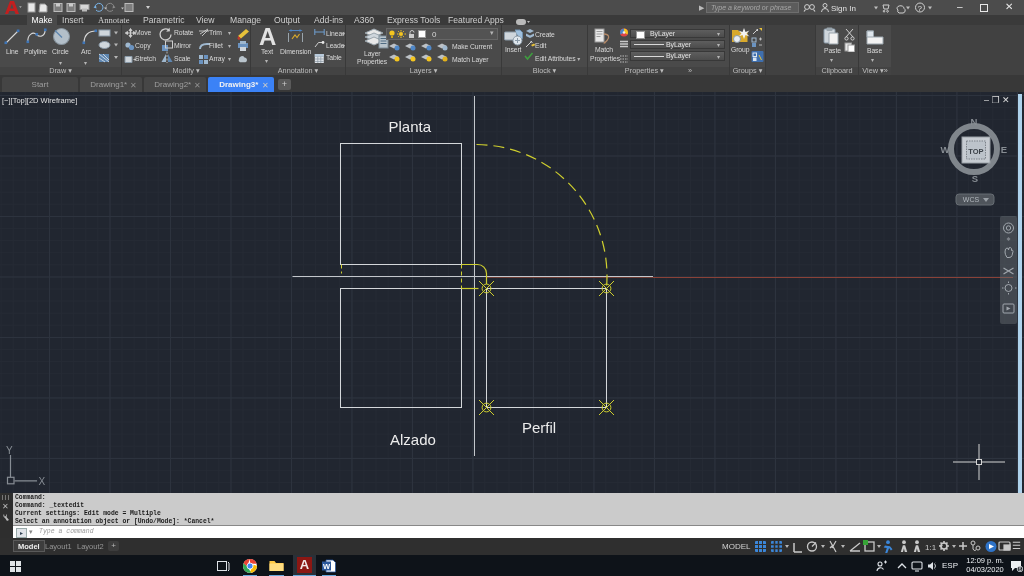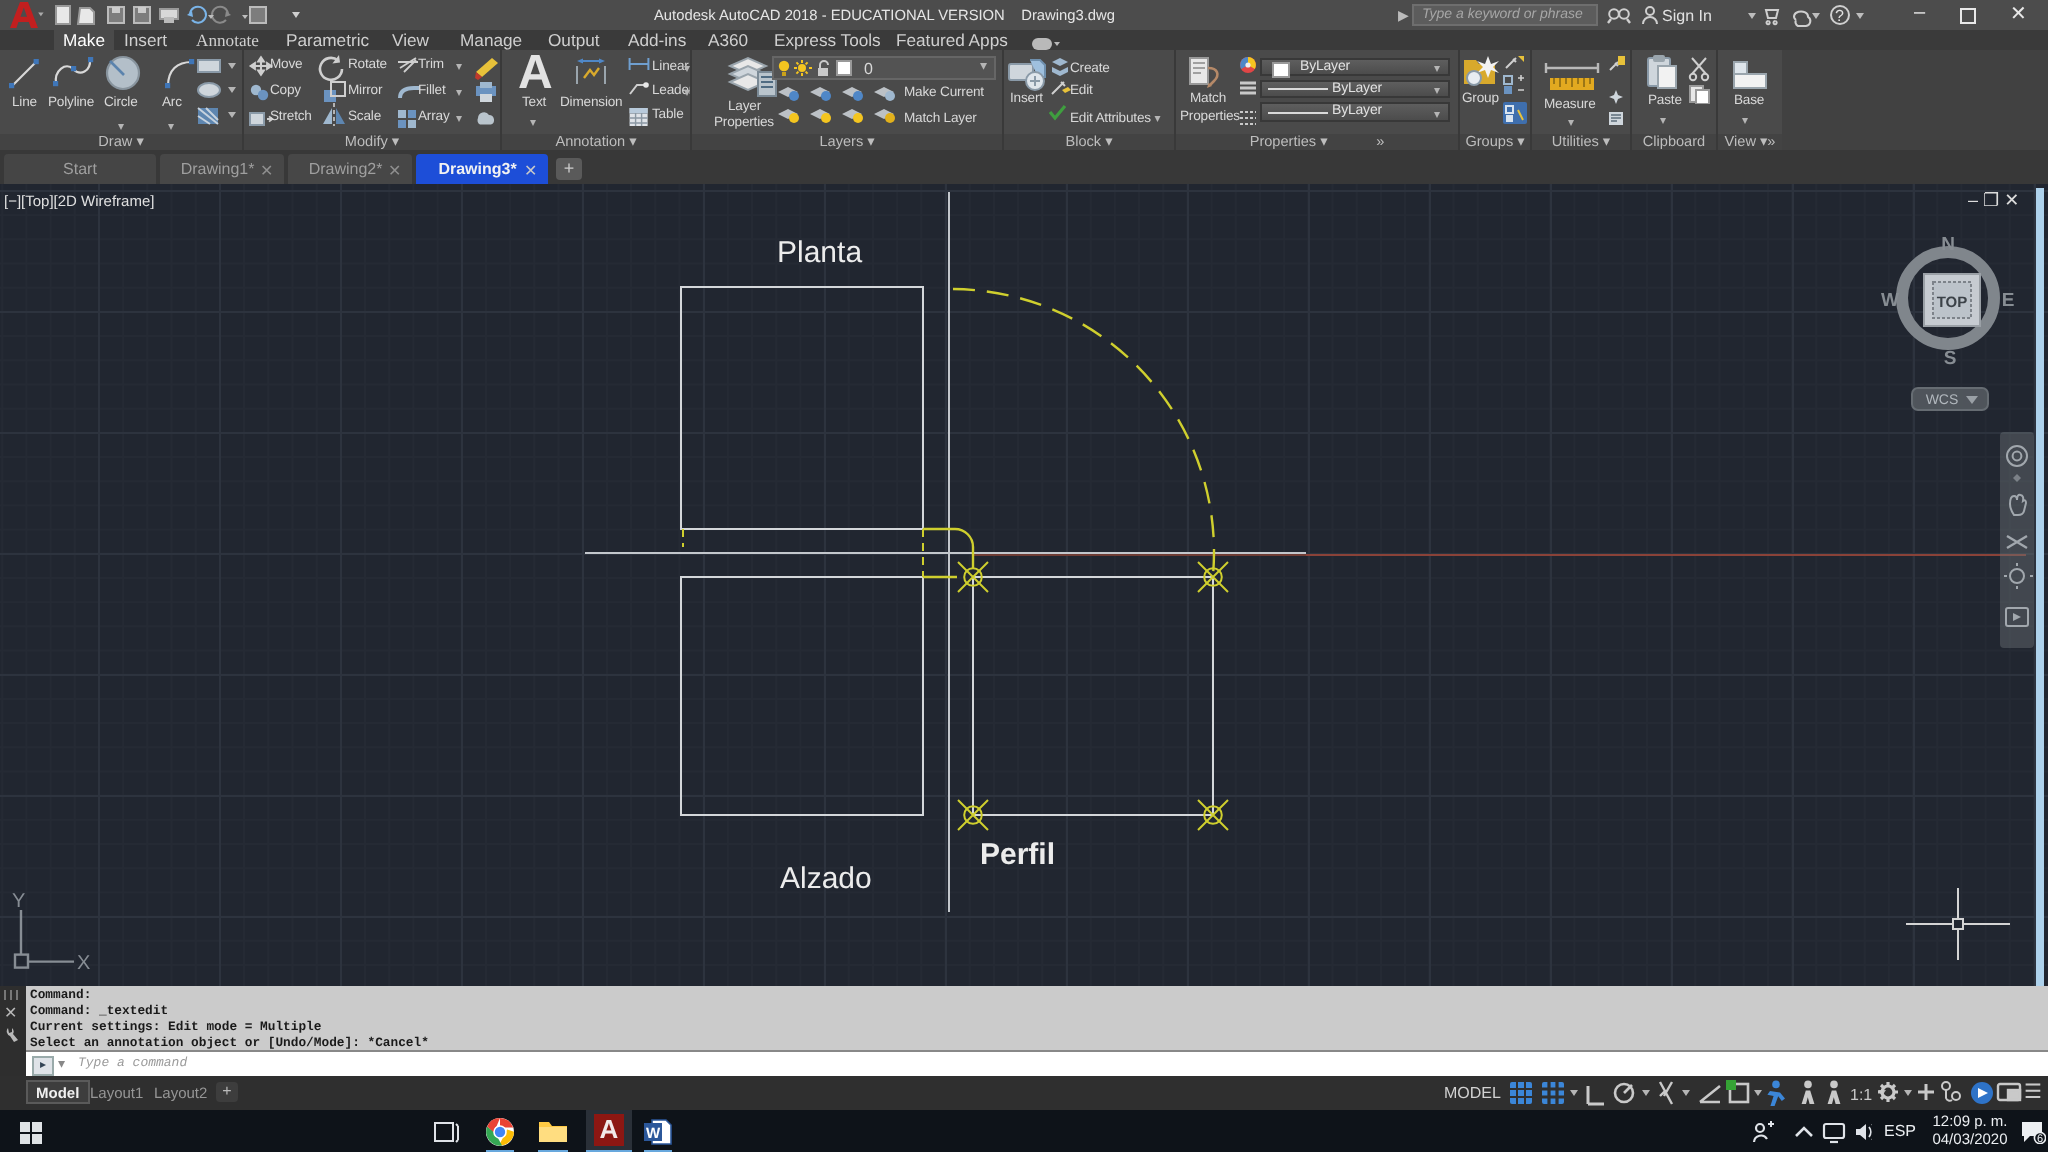--- a/index.html
+++ b/index.html
@@ -59,21 +59,20 @@
         <rect x="55" y="6.5" width="5" height="3" fill="#bbb" stroke="none"></rect>
         <path d="M68 5 a4 4 0 1 1 1 3" stroke="#7ab4e8" fill="none"></path>
         <path d="M66.5 5.5 l2.5 -2 l0.5 3 z" fill="#7ab4e8" stroke="none"></path>
         <path d="M87 5 a4 4 0 1 0 -1 3" stroke="#8a8a8a" fill="none"></path>
         <path d="M88.5 5.5 l-2.5 -2 l-0.5 3 z" fill="#8a8a8a" stroke="none"></path>
         <rect x="98" y="1.5" width="8" height="8" fill="#7d7d7d" stroke="#bbb"></rect>
         <path d="M119 4 l4 0 l-2 3 z" fill="#cfcfcf" stroke="none"></path>
       </g>
       <path d="M77 5.5 l3 0 l-1.5 2 z M94 5.5 l3 0 l-1.5 2 z" fill="#bdbdbd"></path>
     </svg>
-    <div class="abs" style="left:327px;top:0;font-size:7.4px;color:#e6e6e6;line-height:15px;">Autodesk AutoCAD 2018 - EDUCATIONAL VERSION&nbsp;&nbsp;&nbsp;&nbsp;Drawing3.dwg</div>
 
     <div class="abs" style="left:706px;top:2px;width:93px;height:11px;background:#5c5c5c;border:1px solid #6e6e6e;box-sizing:border-box;color:#a7a7a7;font-style:italic;font-size:7px;line-height:9px;padding-left:4px;">Type a keyword or phrase</div>
     <div class="abs" style="left:699px;top:4px;color:#bbb;font-size:7px;">▶</div>
     <svg class="abs" style="left:803px;top:2px" width="140" height="12" viewBox="0 0 140 12">
       <g stroke="#cfcfcf" fill="none" stroke-width="1">
         <circle cx="4" cy="5" r="2.4"></circle>
         <circle cx="9" cy="5" r="2.4"></circle>
         <path d="M2.5 7.5 l-1.5 2 M10.5 7.5 l1.5 2" stroke-width="1.2"></path>
         <circle cx="22" cy="3.5" r="2"></circle>
         <path d="M18.5 10 a3.5 3.5 0 0 1 7 0"></path>
@@ -380,40 +379,20 @@
         <rect x="0.5" y="24" width="12" height="11" rx="1" fill="#3f6fae"></rect>
         <g transform="translate(2,26)">
           <rect x="0" y="0" width="3.5" height="3.5" fill="none" stroke="#d9e4ef"></rect>
           <rect x="0" y="4.5" width="3.5" height="3.5" fill="#d9e4ef"></rect>
           <path d="M6 2 l2.5 5" stroke="#e8c23a"></path>
         </g>
       </svg>
     </div>
     <div class="psep" style="left:765px;"></div>
 
-    <div class="panel" style="left:766px;width:49px;">
-      <div class="plabel">Utilities ▾</div>
-      <svg class="abs" style="left:6px;top:5px" width="28" height="17" viewBox="0 0 28 17">
-        <path d="M1 4 h26" stroke="#b9b9b9" stroke-width="1.2"></path>
-        <path d="M1 1.5 v5 M27 1.5 v5" stroke="#b9b9b9" stroke-width="1.2"></path>
-        <rect x="3" y="9" width="22" height="6" fill="#e2a920"></rect>
-        <path d="M5 9 v3 M8 9 v4.5 M11 9 v3 M14 9 v4.5 M17 9 v3 M20 9 v4.5 M23 9 v3" stroke="#8a6a14" stroke-width="0.8"></path>
-      </svg>
-      <div class="btxt" style="left:6px;top:24px;">Measure</div>
-      <div class="btxt" style="left:18px;top:32px;color:#b5b5b5;font-size:6px;">▾</div>
-      <svg class="abs" style="left:36px;top:2px" width="12" height="36" viewBox="0 0 12 36">
-        <g>
-          <path d="M3 8 l4 -4 M5.5 4.5 l1.5 1.5" stroke="#cfcfcf"></path>
-          <rect x="7" y="1" width="3.5" height="4.5" fill="#e8c23a"></rect>
-        </g>
-        <path d="M6 18 l1 2.5 l2.5 1 l-2.5 1 l-1 2.5 l-1 -2.5 l-2.5 -1 l2.5 -1 z" fill="#cfd6dc"></path>
-        <rect x="2.5" y="29" width="7" height="6.5" fill="#cfd6dc"></rect>
-        <path d="M3.5 30.5 h5 M3.5 32 h5 M3.5 33.5 h3" stroke="#5e6e7a" stroke-width="0.7"></path>
-      </svg>
-    </div>
     <div class="psep" style="left:815px;"></div>
 
     <div class="panel" style="left:816px;width:42px;">
       <div class="plabel">Clipboard</div>
       <svg class="abs" style="left:7px;top:2px" width="17" height="18" viewBox="0 0 17 18">
         <rect x="1" y="2" width="11" height="14" rx="1" fill="#cfd6dc" stroke="#8a9aa8"></rect>
         <rect x="3.5" y="0.5" width="6" height="3.5" rx="1" fill="#9aa5ad"></rect>
         <path d="M6 6 h9 v11 h-9 z" fill="#f2f2f2" stroke="#9aa5ad"></path>
       </svg>
       <div class="btxt" style="left:8px;top:22px;">Paste</div>
@@ -437,21 +416,21 @@
       <div class="btxt" style="left:8px;top:22px;">Base</div>
       <div class="btxt" style="left:12px;top:31px;color:#b5b5b5;font-size:6px;">▾</div>
     </div>
   </div>
   <div class="abs" id="doctabs">
     <div class="dtab" style="left:2px;width:76px;background:#454545;">Start</div>
     <div class="dtab" style="left:80px;width:62px;">Drawing1*&nbsp;&nbsp;</div>
     <div class="abs" style="left:130px;top:6px;color:#8f8f8f;font-size:8px;">✕</div>
     <div class="dtab" style="left:144px;width:62px;">Drawing2*&nbsp;&nbsp;</div>
     <div class="abs" style="left:194px;top:6px;color:#8f8f8f;font-size:8px;">✕</div>
-    <div class="dtab" style="left:208px;width:66px;background:#1d4ed8;color:#f2f2f2;font-weight:bold;">Drawing3*&nbsp;&nbsp;</div>
+    <div class="dtab" style="left:208px;width:66px;background:#3b82f6;color:#f2f2f2;font-weight:bold;">Drawing3*&nbsp;&nbsp;</div>
     <div class="abs" style="left:262px;top:6px;color:#c9c9c9;font-size:8px;">✕</div>
     <div class="abs" style="left:278px;top:4px;width:13px;height:11px;background:#5a5a5a;border-radius:2px;color:#ccc;font-size:9px;line-height:11px;text-align:center;">+</div>
   </div>
   <div class="abs" id="canvas">
     <div class="abs" id="vplabel">[−][Top][2D Wireframe]</div>
 
     <svg class="abs" style="left:0;top:0" width="1024" height="401" viewBox="0 92 1024 401">
       <g fill="none">
 
         <path d="M474.5 96 V456" stroke="#c3c7cc" stroke-width="1"></path>
@@ -489,21 +468,21 @@
           </g>
           <g transform="translate(606.5,407.5)">
             <circle r="4.4"></circle>
             <path d="M-7.5 -7.5 L7.5 7.5 M-7.5 7.5 L7.5 -7.5"></path>
           </g>
         </g>
       </g>
     </svg>
     <div class="dwgtext" style="left:388.5px;top:26px;">Planta</div>
     <div class="dwgtext" style="left:390px;top:327px;margin-top:12px;">Alzado</div>
-    <div class="dwgtext" style="left:490px;top:327px;font-weight:bold;">Perfil</div>
+    <div class="dwgtext" style="left:522px;top:327px;">Perfil</div>
 
     <div class="abs" style="left:984px;top:3px;color:#dcdcdc;font-size:9px;">–&nbsp;❐&nbsp;✕</div>
 
     <svg class="abs" style="left:938px;top:16px" width="80" height="104" viewBox="0 0 80 104">
       <circle cx="36" cy="41" r="23" fill="none" stroke="#80868c" stroke-width="6"></circle>
       <rect x="24" y="29" width="28" height="26" fill="#c6cbd1" stroke="#9aa0a6"></rect>
       <rect x="28.5" y="33" width="19" height="18" fill="#bcc3ca" stroke="#7d838a" stroke-dasharray="1.5 1"></rect>
       <text x="38" y="45.5" font-size="7.5" font-weight="bold" fill="#3c4248" text-anchor="middle" font-family="Liberation Sans">TOP</text>
       <text x="36" y="17" font-size="9.5" font-weight="bold" fill="#878d93" text-anchor="middle" font-family="Liberation Sans">N</text>
       <text x="7" y="45" font-size="9.5" font-weight="bold" fill="#878d93" text-anchor="middle" font-family="Liberation Sans">W</text>

